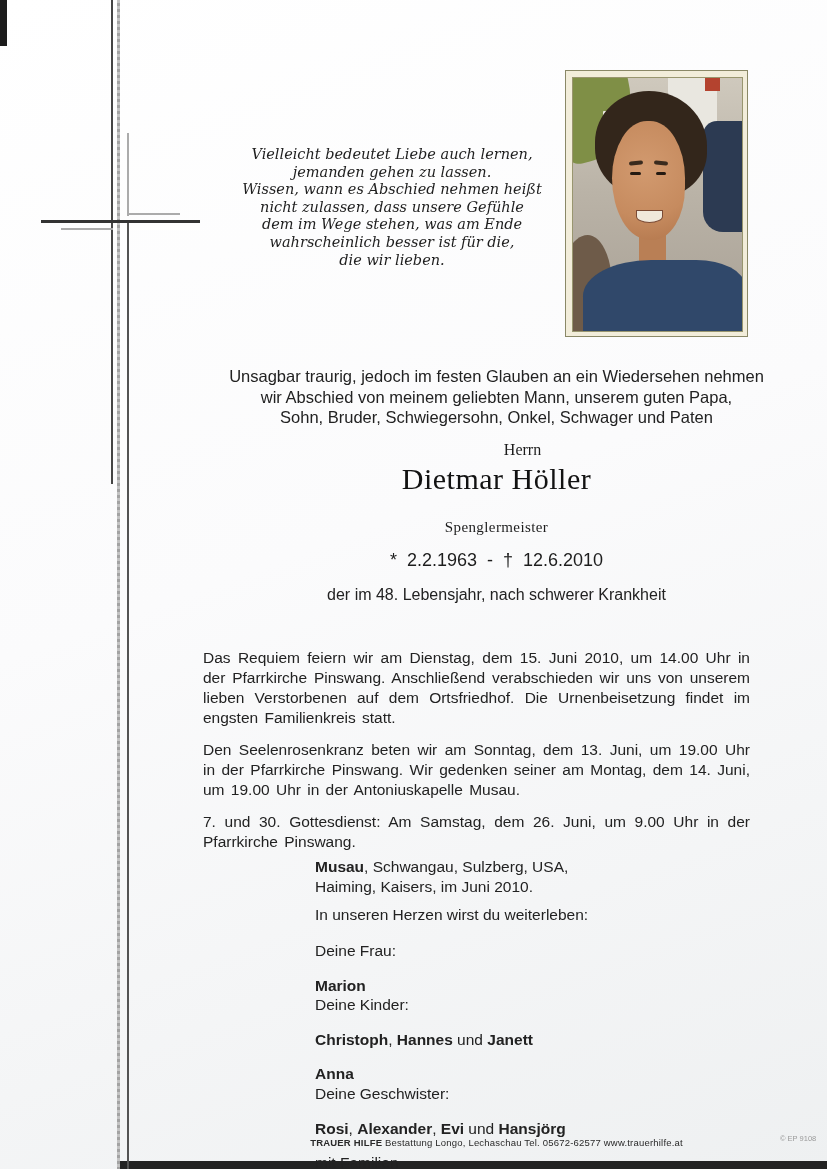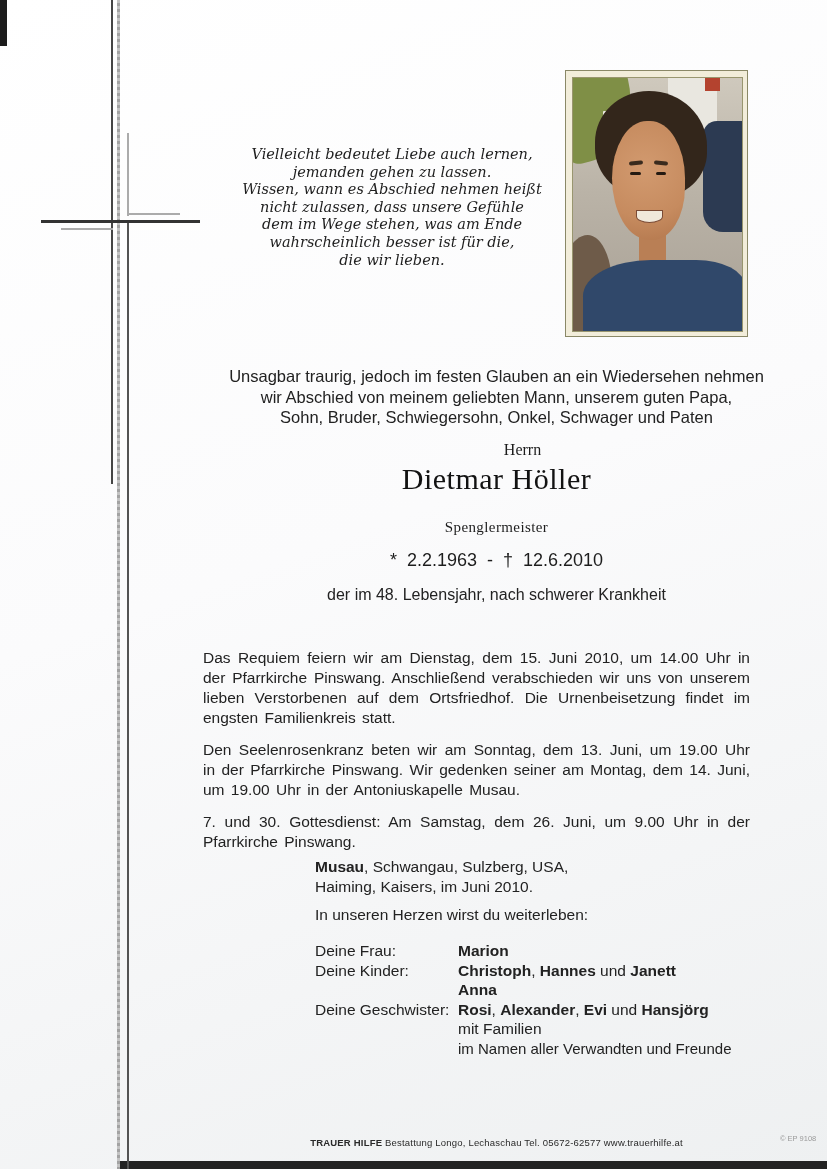--- a/index.html
+++ b/index.html
@@ -70,23 +70,23 @@
   .age{top:585px;font-size:16px;line-height:20.5px;color:#222;text-align:center;}
 
   
   .paragraphs{left:203px;top:648px;width:547px;font-size:15.5px;line-height:19.9px;color:#222;}
   .para{text-align:justify;margin:0 0 12.5px 0;word-spacing:2px;}
 
   .origin{left:315px;top:857px;font-size:15.5px;line-height:19.5px;color:#222;}
   .heart{left:315px;top:906px;font-size:15.5px;color:#222;}
 
   .family{left:315px;top:941px;width:440px;font-size:15.5px;line-height:19.6px;color:#222;}
-  .fam-row{display:flex;}
+  .fam-row{display:flex;flex-direction:column;}
   .fam-label{width:143px;flex:none;}
-  .fam-value{flex:1;}
+  .fam-value{flex:1;margin-top:15px;}
   .fam-row.small{font-size:15px;line-height:19.6px;}
   .b{font-weight:bold;}
 
   .condolence{top:1094px;font-size:15px;color:#222;}
   .footer{top:1137px;font-size:9.5px;letter-spacing:0.2px;color:#2a2a2a;}
   .print-code{left:780px;top:1134px;font-size:7.5px;color:#9a9a9a;}
 </style>
 </head>
 <body>
 

